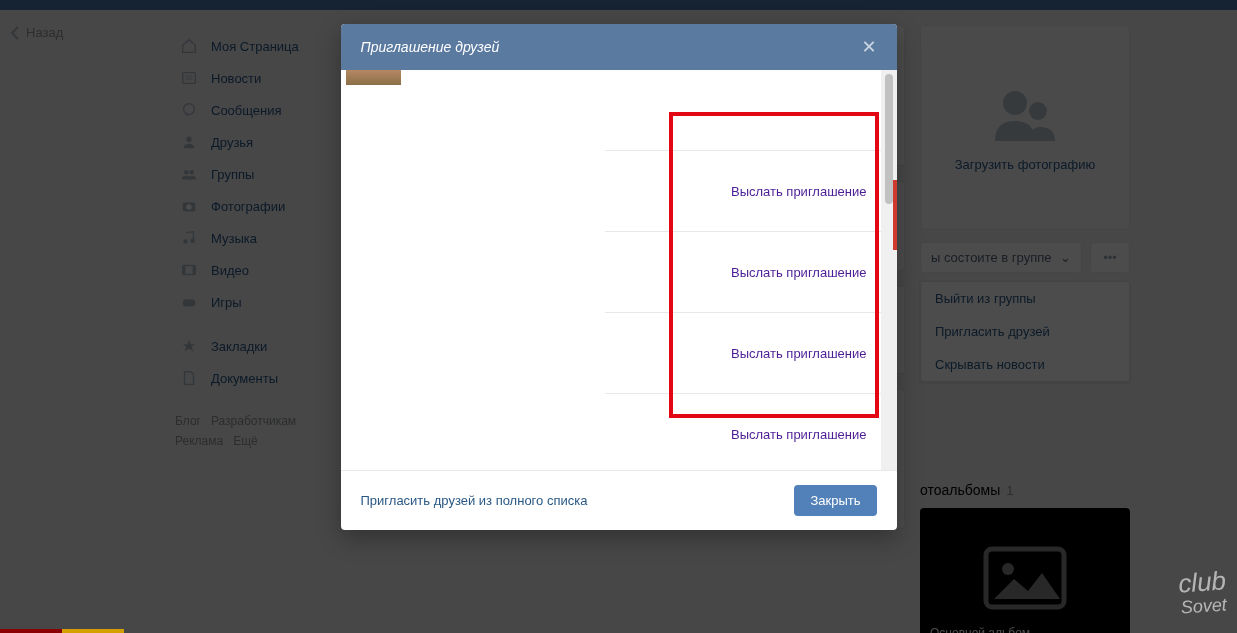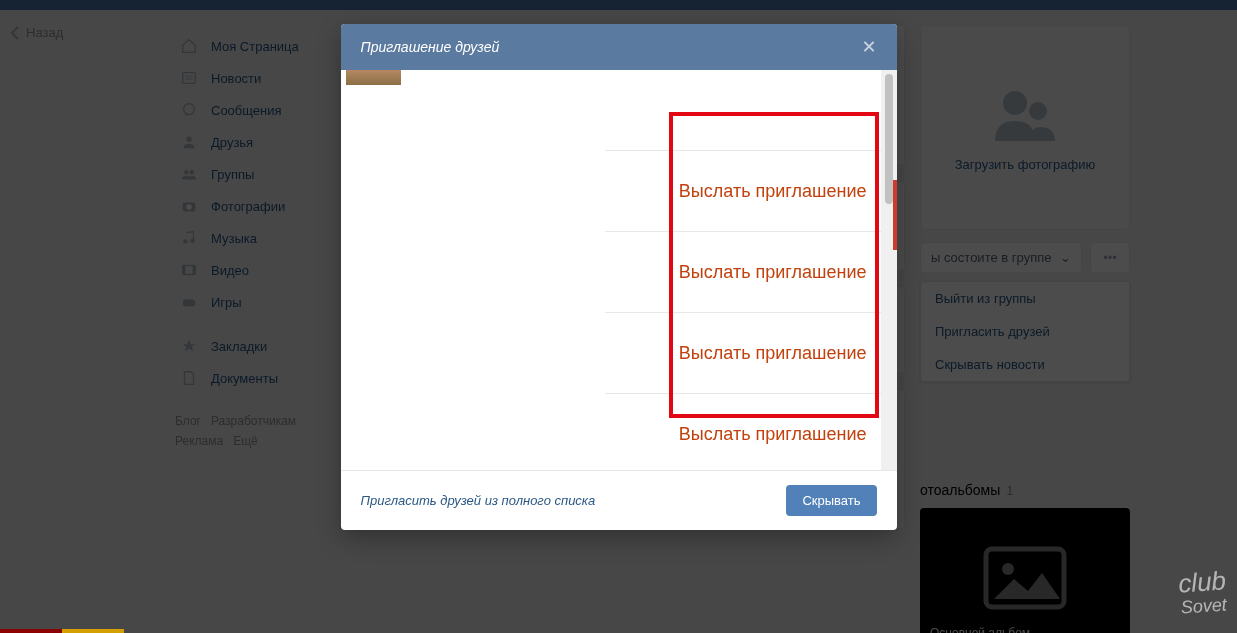--- a/index.html
+++ b/index.html
@@ -47,27 +47,27 @@
 .overlay { position: absolute; inset: 0; background: rgba(0,0,0,0.7); display: flex; align-items: flex-start; justify-content: center; }
 .overlay::after { content: ""; position: absolute; right: 0; bottom: 0; width: 1237px; height: 4px; background: linear-gradient(to right, #8b0000 0 5%, #d4a000 5% 10%, transparent 10%); }
 .modal { width: 556px; margin-top: 24px; background: #fff; border-radius: 4px; overflow: hidden; box-shadow: 0 8px 24px rgba(0,0,0,0.3); }
 .modal-hdr { background: #5b7aa0; color: #fff; padding: 14px 20px; display: flex; justify-content: space-between; align-items: center; }
 .modal-title { font-size: 14px; font-style: italic; }
 .modal-close { cursor: pointer; color: #c9d4e1; font-size: 18px; line-height: 1; }
 .modal-body { height: 400px; overflow-y: scroll; position: relative; padding-left: 18px; }
 .friend-row { height: 81px; border-bottom: 1px solid #e7e8ec; display: flex; align-items: center; justify-content: flex-end; padding-right: 30px; margin-left: 246px; }
 .friend-row:first-child { height: 40px; border-bottom: 1px solid #e7e8ec; margin-left: 246px; border-top: none; }
 .friend-avatar-hint { position: absolute; top: 0; left: 5px; width: 55px; height: 15px; background: linear-gradient(#b58863, #8b6f47); }
-.invite-link { color: #c2410c; font-size: 18px; cursor: pointer; }
+.invite-link { color: #4c1d95; font-size: 13px; cursor: pointer; }
 .highlight-box { position: absolute; border: 4px solid #e30613; top: 42px; left: 328px; width: 210px; height: 306px; pointer-events: none; }
 .bodyslider { position: absolute; right: 0; top: 0; bottom: 0; width: 16px; background: #f0f0f0; }
 .thumb { width: 8px; height: 130px; background: #c1c1c1; border-radius: 4px; margin: 4px auto 0; }
 .sliver { position: absolute; right: 0; top: 110px; width: 4px; height: 70px; background: #cf3a2f; }
 .modal-ftr { border-top: 1px solid #e7e8ec; padding: 14px 20px; display: flex; justify-content: space-between; align-items: center; }
-.ftr-link { color: #2a5885; font-size: 13px; cursor: pointer; font-style: italic; }
+.ftr-link { color: #2a5885; font-size: 13px; cursor: pointer; }
 .btn-close { background: #5181b8; color: #fff; border: none; border-radius: 4px; padding: 8px 16px; font-size: 13px; cursor: pointer; }
 .watermark { position: absolute; right: 10px; bottom: 18px; color: rgba(255,255,255,0.6); font-style: italic; font-family: cursive; font-size: 26px; transform: rotate(-4deg); pointer-events: none; text-align: center; line-height: 0.8; }
 .watermark small { font-size: 18px; }
 </style>
 </head>
 <body>
 
 <div class="topbar"></div>
 
 <div class="back-btn">
@@ -282,17 +282,17 @@
         </div>
 
       <div class="highlight-box"></div>
       <div class="bodyslider">
           <div class="thumb"></div>
           <div class="sliver"></div>
         </div>
     </div>
     <div class="modal-ftr">
       <span class="ftr-link">Пригласить друзей из полного списка</span>
-      <button class="btn-close">Скрывать</button>
+      <button class="btn-close">Закрыть</button>
     </div>
   </div>
   <div class="watermark"><span>club</span><br><small>Sovet</small></div>
 </div>
 
 </body></html>

